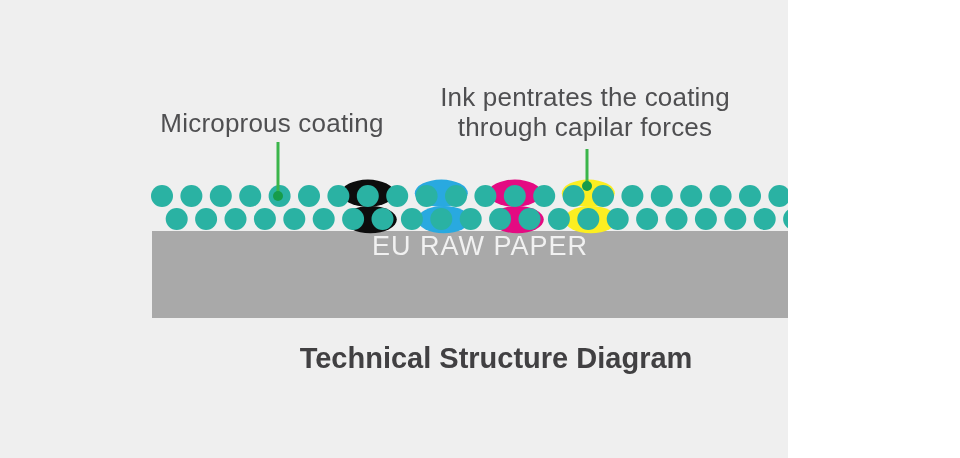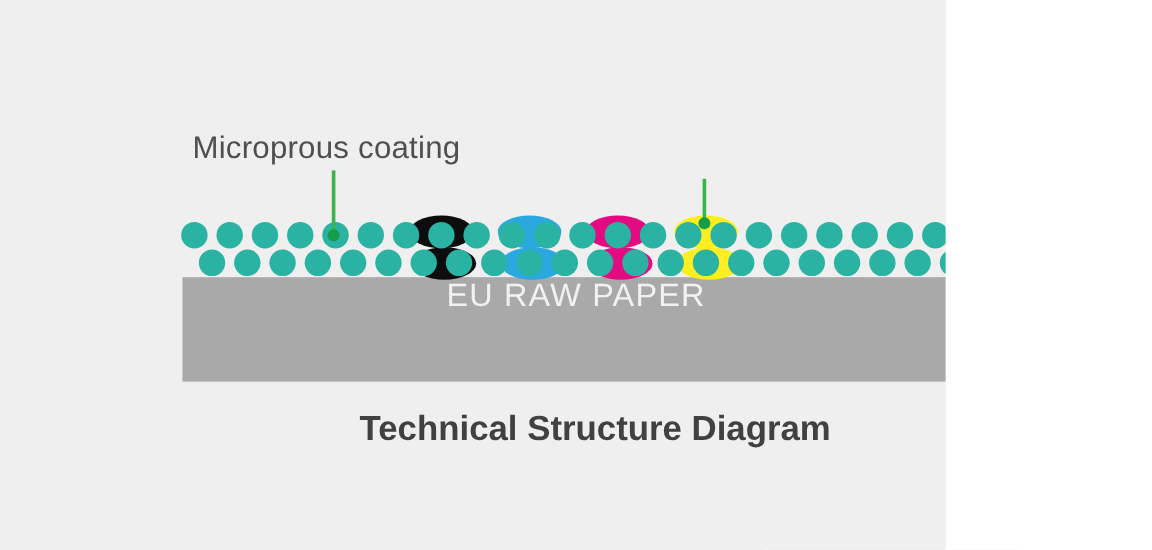--- a/index.html
+++ b/index.html
@@ -45,20 +45,24 @@
     color:var(--title-text,#414042);
   }
 </style>
 </head>
 <body>
 
 <div class="stage" style="--background: #efefef; --paper: #a9a9a9; --paper-text: #f1f1f1; --title-text: #414042; --label-text: #4f4f51;">
 
   <div class="diagram-label label-coating">Microprous coating</div>
 
+  <div class="diagram-label label-ink">
+    <div>Ink pentrates the coating</div>
+    <div>through capilar forces</div>
+  </div>
 
   <div class="paper">
     <span class="paper-label">EU RAW PAPER</span>
   </div>
 
   <svg id="diagram-svg" class="diagram-svg" viewBox="0 0 960 458">
       <ellipse cx="367.8" cy="193.2" rx="26.5" ry="13.6" fill="#0d0d0d"></ellipse>
       <ellipse cx="370.3" cy="219.6" rx="26.5" ry="13.6" fill="#0d0d0d"></ellipse>
       <ellipse cx="441.3" cy="193.2" rx="26.5" ry="13.6" fill="#29a9e0"></ellipse>
       <ellipse cx="443.8" cy="219.6" rx="26.5" ry="13.6" fill="#29a9e0"></ellipse>

